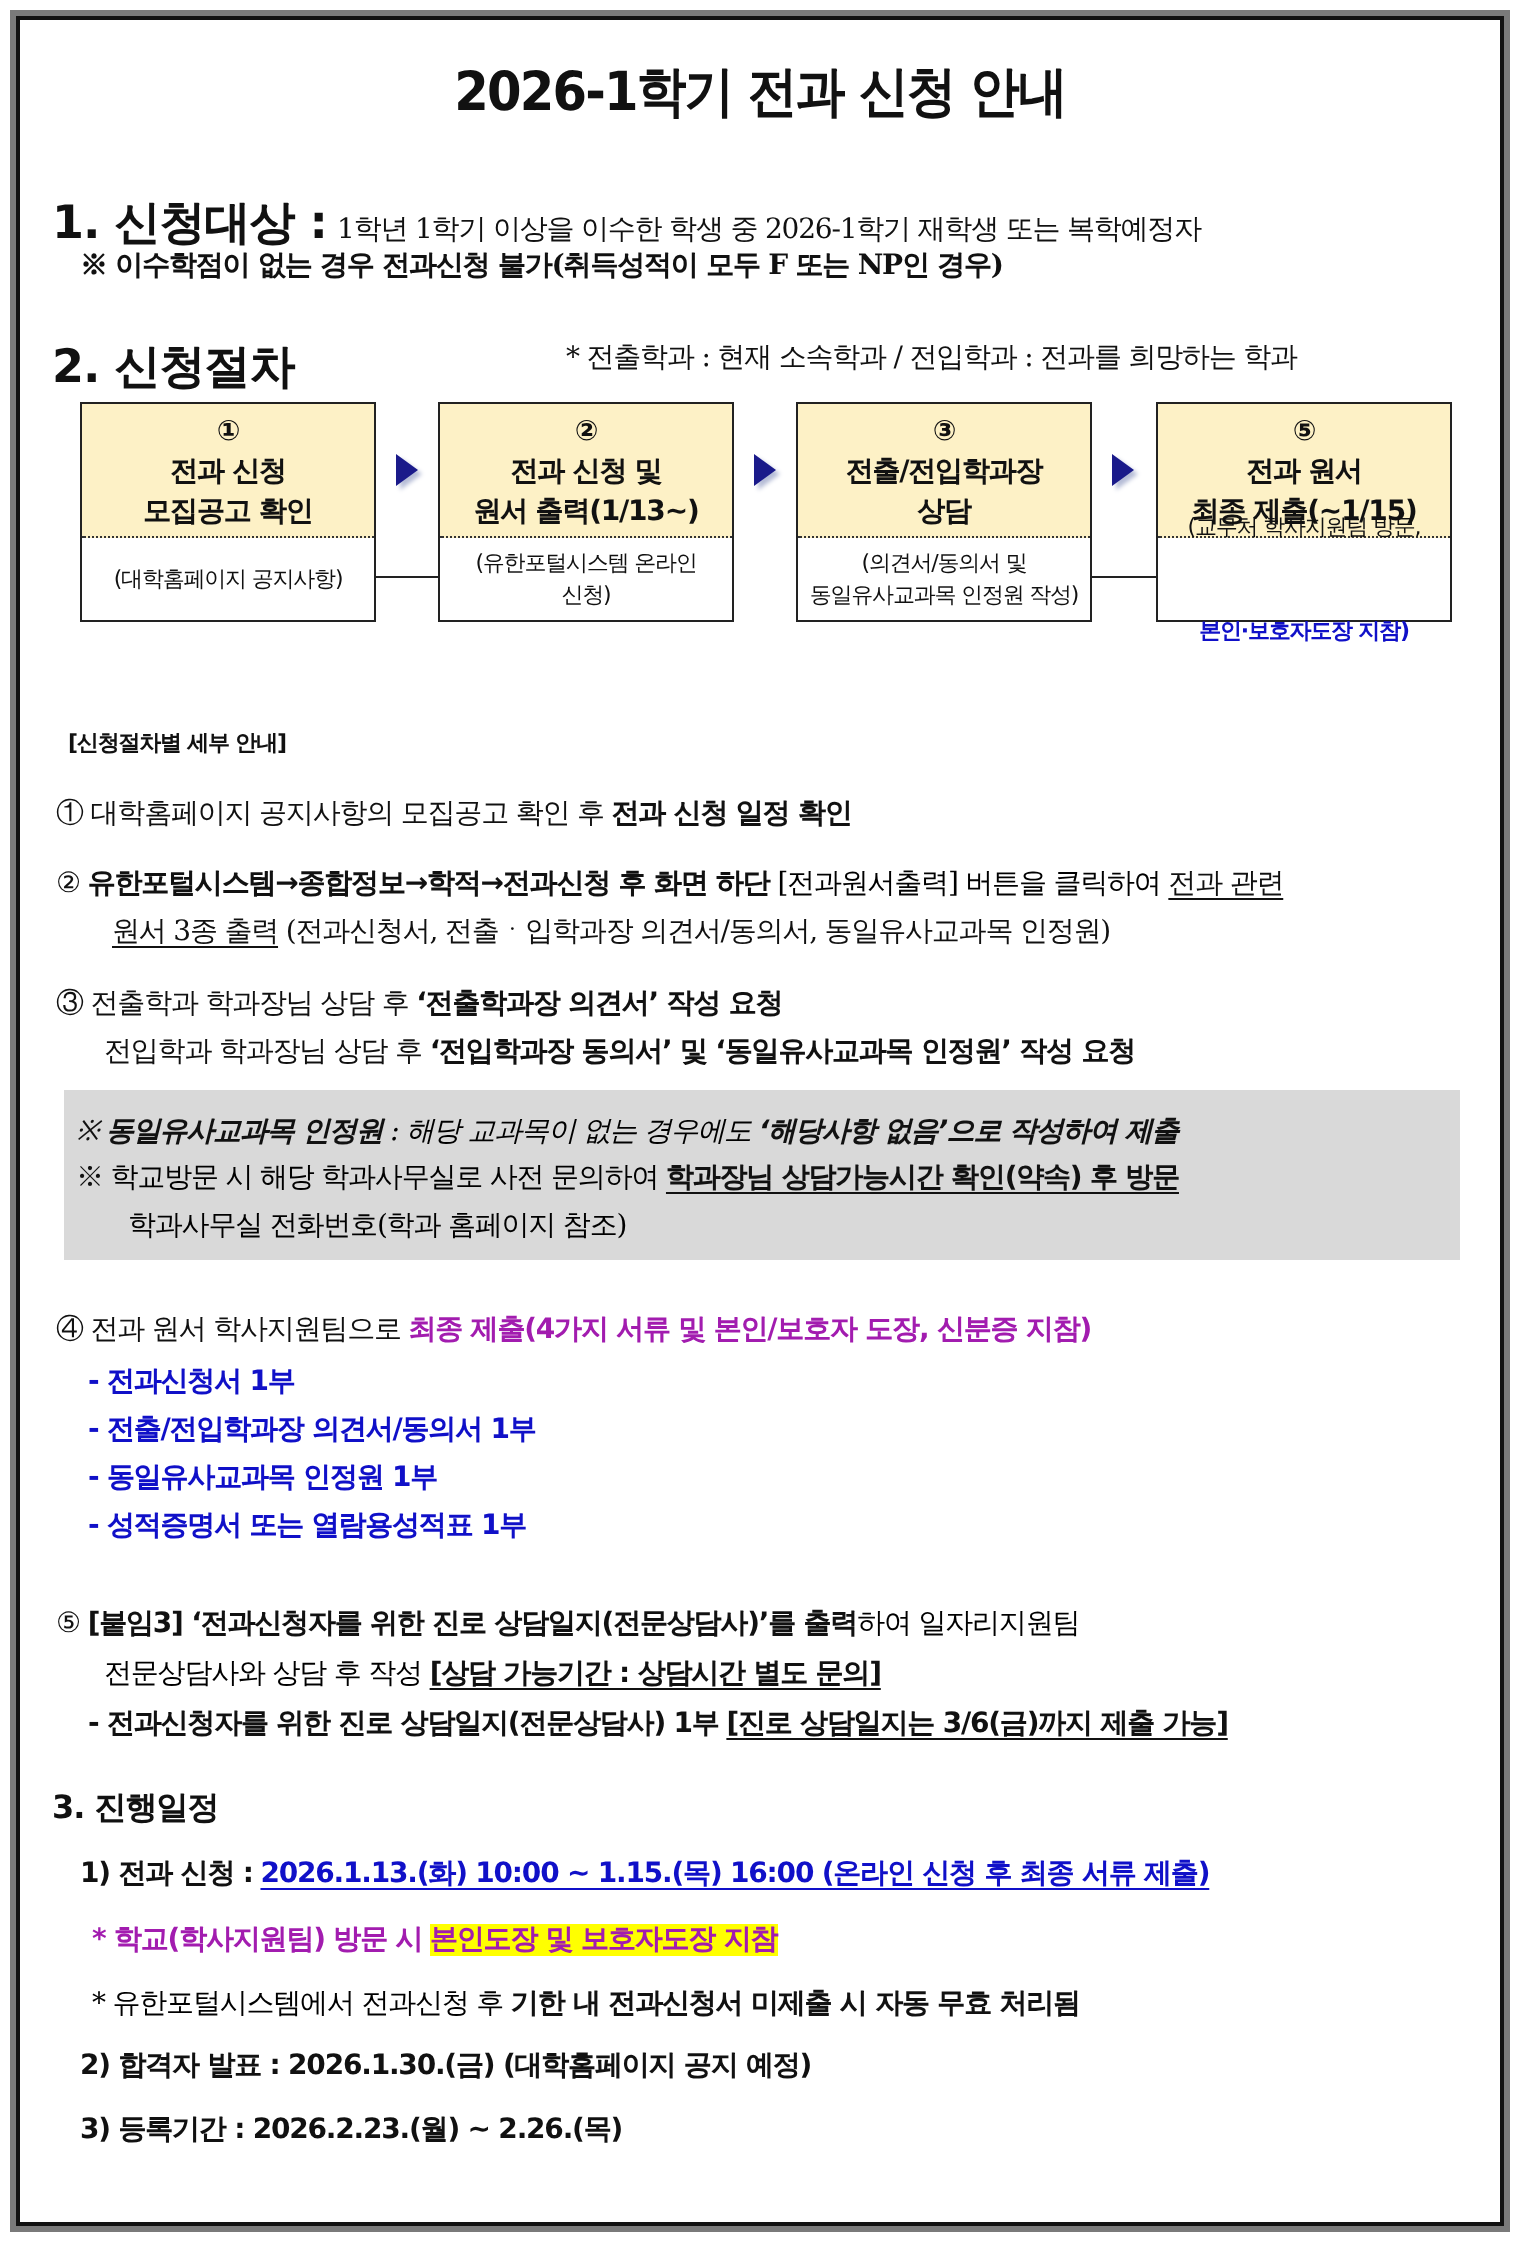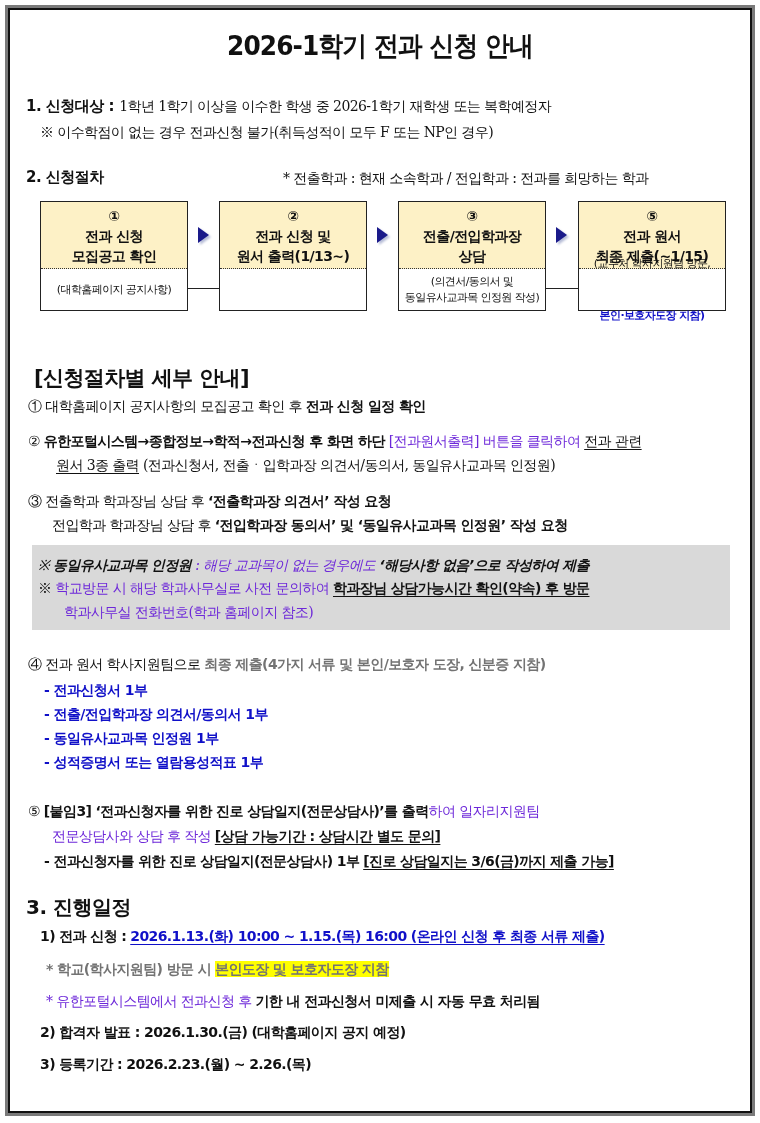--- a/index.html
+++ b/index.html
@@ -5,27 +5,27 @@
   html, body { margin: 0; padding: 0; background: #ffffff; }
   body { width: 760px; height: 1123px; position: relative; overflow: hidden;
          font-family: "DejaVu Serif", "Liberation Serif", serif; color: #111; }
   .frame-outer { position: absolute; left: 5px; top: 5px; width: 750px; height: 1111px;
                  border: 3px solid #7a7a7a; box-sizing: border-box; }
   .frame-inner { position: absolute; left: 8px; top: 8px; width: 744px; height: 1105px;
                  border: 2px solid #111; box-sizing: border-box; }
   .abs { position: absolute; white-space: nowrap; }
   .title { left: 0; width: 760px; top: 28px; text-align: center; font-size: 27px; font-weight: bold;
            letter-spacing: -1px; font-family: "DejaVu Sans", "Liberation Sans", sans-serif; transform: scaleX(0.92); }
-  .h1 { font-size: 15px; font-weight: bold; font-family: "DejaVu Sans", "Liberation Sans", sans-serif; letter-spacing: -0.5px; }
+  .h1 { font-size: 23px; font-weight: bold; font-family: "DejaVu Sans", "Liberation Sans", sans-serif; letter-spacing: -0.5px; }
   .t14 { font-size: 14px; letter-spacing: -0.6px; }
   .b { font-weight: bold; font-family: "DejaVu Sans", "Liberation Sans", sans-serif; }
   .u { text-decoration: underline; text-underline-offset: 3px; }
-  .red { color: #737373; }
+  .red { color: #a21caf; }
   .blue { color: #1010c8; }
-  .gray { color: #6d28d9; }
+  .gray { color: #000000; }
   .hl { background: #ffff00; }
 
   .flow-box { position: absolute; top: 201px; width: 148px; height: 110px; border: 1.5px solid #222;
               box-sizing: border-box; background: #fff; }
   .flow-top { height: 67px; background: #fdf1c6; border-bottom: 1.5px dotted #333; text-align: center;
               font-family: "DejaVu Sans", "Liberation Sans", sans-serif; font-size: 14px; font-weight: bold;
               line-height: 20px; padding-top: 4px; box-sizing: border-box; letter-spacing: -0.6px; }
   .flow-bot { text-align: center; font-family: "DejaVu Sans", "Liberation Sans", sans-serif; font-size: 11px;
               line-height: 16px; letter-spacing: -0.6px; height: 41px; display: flex; flex-direction: column;
               justify-content: center; }
@@ -41,21 +41,21 @@
 
 <div class="frame-outer"></div>
 <div class="frame-inner"></div>
 
 <div class="abs title">2026-1학기 전과 신청 안내</div>
 
 <div class="abs" style="left:26px; top:96px;">
   <span class="h1">1. 신청대상 :</span>
   <span class="t14">1학년 1학기 이상을 이수한 학생 중 2026-1학기 재학생 또는 복학예정자</span>
 </div>
-<div class="abs t14" style="left:40px; top:124px;">※ 이수학점이 없는 경우 전과신청 불가(취득성적이 모두 F 또는 NP인 경우)</div>
+<div class="abs t14" style="left:40px; top:124px;font-weight:bold;">※ 이수학점이 없는 경우 전과신청 불가(취득성적이 모두 F 또는 NP인 경우)</div>
 
 <div class="abs h1" style="left:26px; top:168px;">2. 신청절차</div>
 <div class="abs t14" style="left:283px; top:170px;">* 전출학과 : 현재 소속학과 / 전입학과 : 전과를 희망하는 학과</div>
 
 <div class="flow-box" style="left:40px;">
   <div class="flow-top">
     <div>①</div>
     <div>전과 신청</div>
     <div>모집공고 확인</div>
   </div>
@@ -63,20 +63,24 @@
     <div>(대학홈페이지 공지사항)</div>
   </div>
 </div>
 <div class="arrow" style="left:198px;"></div>
 
 <div class="flow-box" style="left:219px;">
   <div class="flow-top">
     <div>②</div>
     <div>전과 신청 및</div>
     <div>원서 출력(1/13~)</div>
+  </div>
+  <div class="flow-bot">
+    <div>(유한포털시스템 온라인</div>
+    <div>신청)</div>
   </div>
 </div>
 <div class="arrow" style="left:377px;"></div>
 
 <div class="flow-box" style="left:398px;">
   <div class="flow-top">
     <div>③</div>
     <div>전출/전입학과장</div>
     <div>상담</div>
   </div>
@@ -95,21 +99,21 @@
   </div>
   <div class="flow-bot">
     <div>(교무처 학사지원팀 방문,</div>
     <div class="blue" style="font-weight:bold;margin-top:36px;">본인·보호자도장 지참)</div>
   </div>
 </div>
 
 <div class="connector" style="left:188px; width:31px;"></div>
 <div class="connector" style="left:546px; width:32px;"></div>
 
-<div class="abs b" style="left:34px; top:364px; font-size:21px; letter-spacing:-0.6px;">[신청절차별 세부 안내]</div>
+<div class="abs b" style="left:34px; top:364px; font-size:11px; letter-spacing:-0.6px;">[신청절차별 세부 안내]</div>
 
 <div class="abs t14" style="left:28px; top:398px;">
   <span>①</span>
   <span>대학홈페이지 공지사항의 모집공고 확인 후</span>
   <span class="b">전과 신청 일정 확인</span>
 </div>
 
 <div class="abs t14" style="left:28px; top:433px;">
   <span>②</span>
   <span class="b">유한포털시스템→종합정보→학적→전과신청 후 화면 하단</span>
@@ -161,21 +165,21 @@
 </div>
 <div class="abs t14" style="left:52px; top:828px;">
   <span class="gray">전문상담사와 상담 후 작성</span>
   <span class="b u">[상담 가능기간 : 상담시간 별도 문의]</span>
 </div>
 <div class="abs t14" style="left:44px; top:853px;">
   <span class="b">- 전과신청자를 위한 진로 상담일지(전문상담사) 1부</span>
   <span class="b u">[진로 상담일지는 3/6(금)까지 제출 가능]</span>
 </div>
 
-<div class="abs h1" style="left:26px; top:894px; font-size:20px;">3. 진행일정</div>
+<div class="abs h1" style="left:26px; top:894px; font-size:16px;">3. 진행일정</div>
 
 <div class="abs t14" style="left:40px; top:928px;">
   <span class="b">1) 전과 신청 :</span>
   <span class="b blue u">2026.1.13.(화) 10:00 ~ 1.15.(목) 16:00 (온라인 신청 후 최종 서류 제출)</span>
 </div>
 
 <div class="abs t14" style="left:46px; top:961px;">
   <span class="b red">* 학교(학사지원팀) 방문 시</span>
   <span class="b red hl">본인도장 및 보호자도장 지참</span>
 </div>

